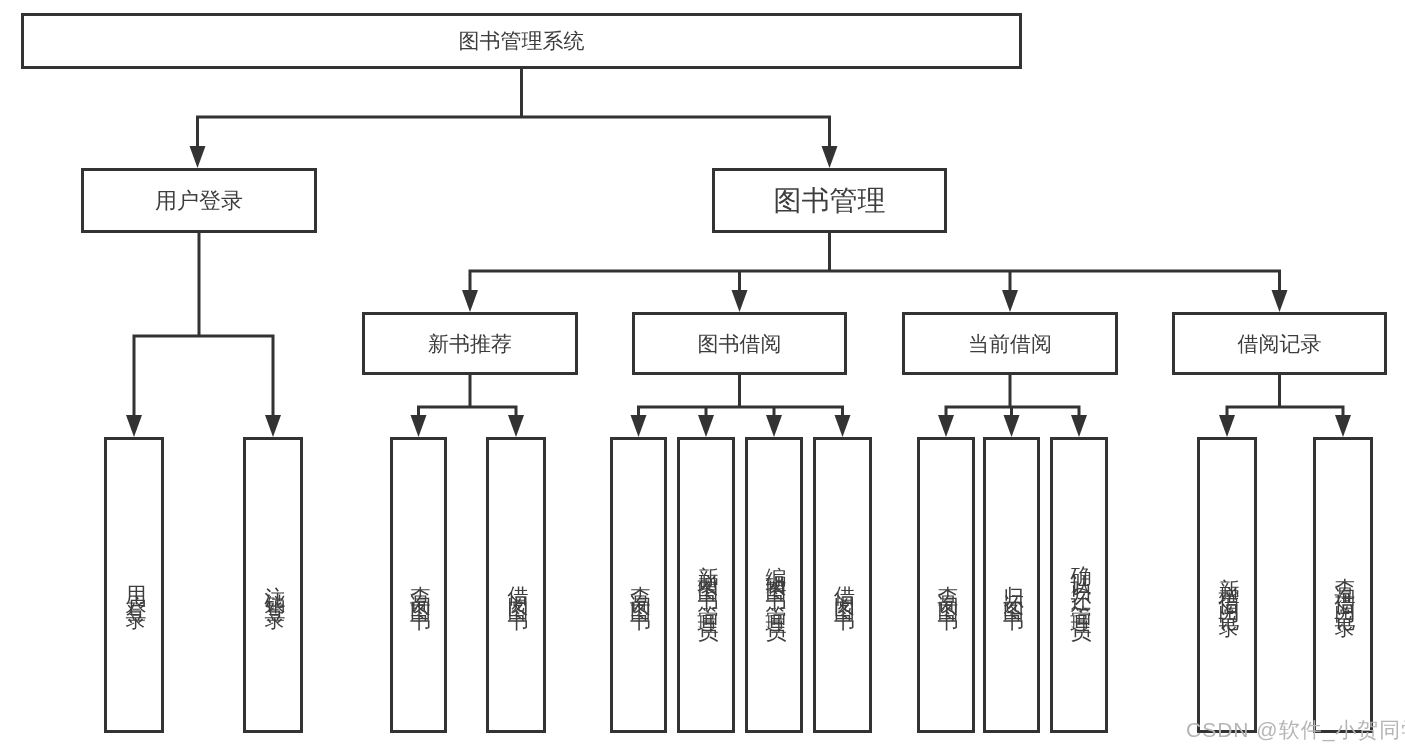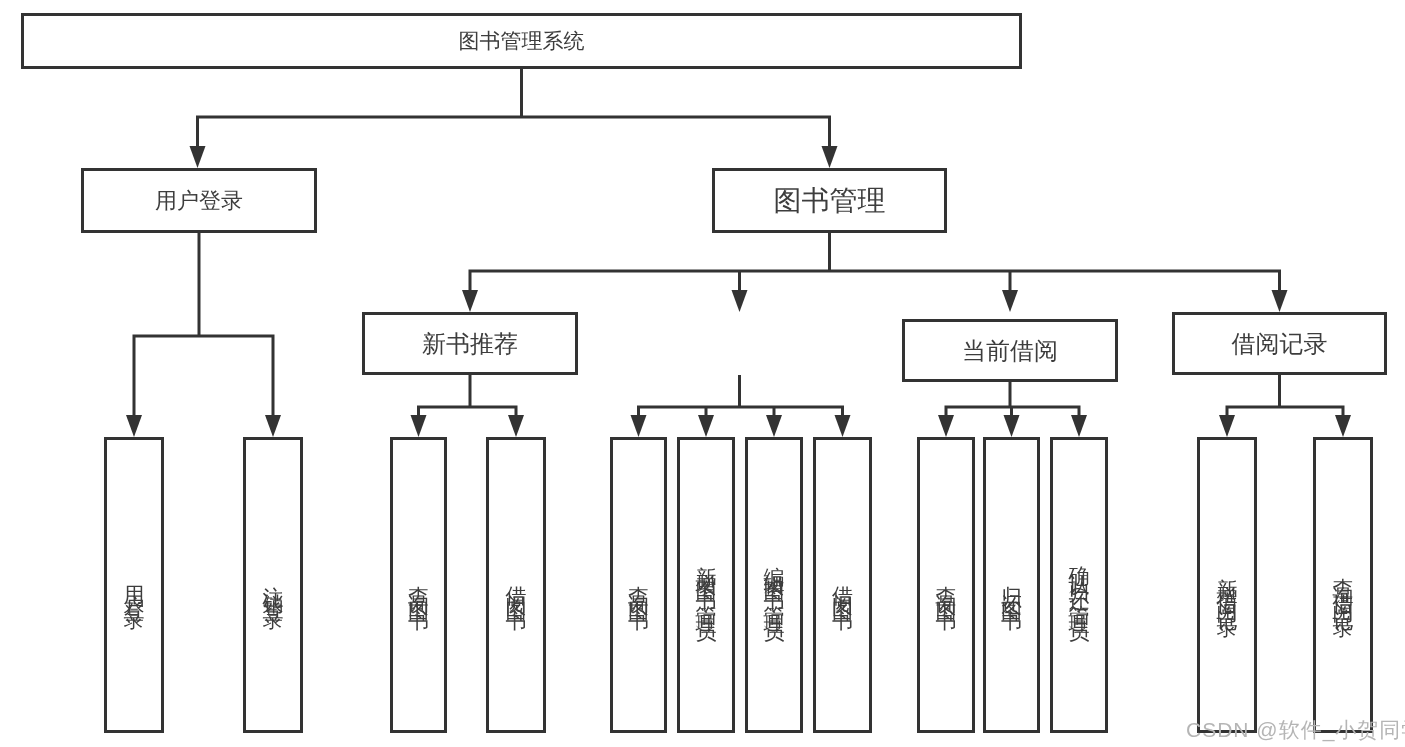--- a/index.html
+++ b/index.html
@@ -6,28 +6,29 @@
   .stage {
     position:relative; width:1405px; height:747px; background:#ffffff;
     font-family:"Liberation Sans", sans-serif; overflow:hidden;
   }
   svg.connectors { position:absolute; left:0; top:0; z-index:1; }
   .node {
     position:absolute; box-sizing:border-box; background:#ffffff;
     border:3px solid #333333; color:#3d3d3d; z-index:2;
     display:flex; align-items:center; justify-content:center;
     text-align:center;
+    font-family:Liberation Mono, monospace;
   }
   .root  { left:21px;  top:13px;  width:1001px; height:56px; font-size:21px; }
   .l2a   { left:81px;  top:168px; width:236px;  height:65px; font-size:22px; }
   .l2b   { left:712px; top:168px; width:235px;  height:65px; font-size:28px; }
-  .l3    { top:312px;  height:63px; font-size:24px; }
+  .l3    { top:312px;  height:63px; font-size:21px; }
   .l3a   { left:362px;  width:216px; }
   .l3b   { left:632px;  width:215px; }
-  .l3c   { left:902px;  width:216px;margin-top:7px; }
+  .l3c   { left:902px;  width:216px; }
   .l3d   { left:1172px; width:215px; }
   .leaf  { top:437px; height:296px; font-size:21px; }
   .leaf .vtext {
     writing-mode:vertical-rl; text-orientation:mixed;
     letter-spacing:8px; line-height:1.05; white-space:nowrap;
   }
   .a1 { left:104px;  width:60px; }
   .a2 { left:243px;  width:60px; }
   .b1 { left:390px;  width:57px; }
   .b2 { left:486px;  width:60px; }
@@ -121,20 +122,23 @@
   <div class="node l2a">
     <span>用户登录</span>
   </div>
   <div class="node l2b">
     <span>图书管理</span>
   </div>
 
   <div class="node l3 l3a">
     <span>新书推荐</span>
   </div>
+  <div class="node l3 l3b">
+    <span>图书借阅</span>
+  </div>
   <div class="node l3 l3c">
     <span>当前借阅</span>
   </div>
   <div class="node l3 l3d">
     <span>借阅记录</span>
   </div>
 
   <div class="node leaf a1">
     <span class="vtext">用户登录</span>
   </div>

